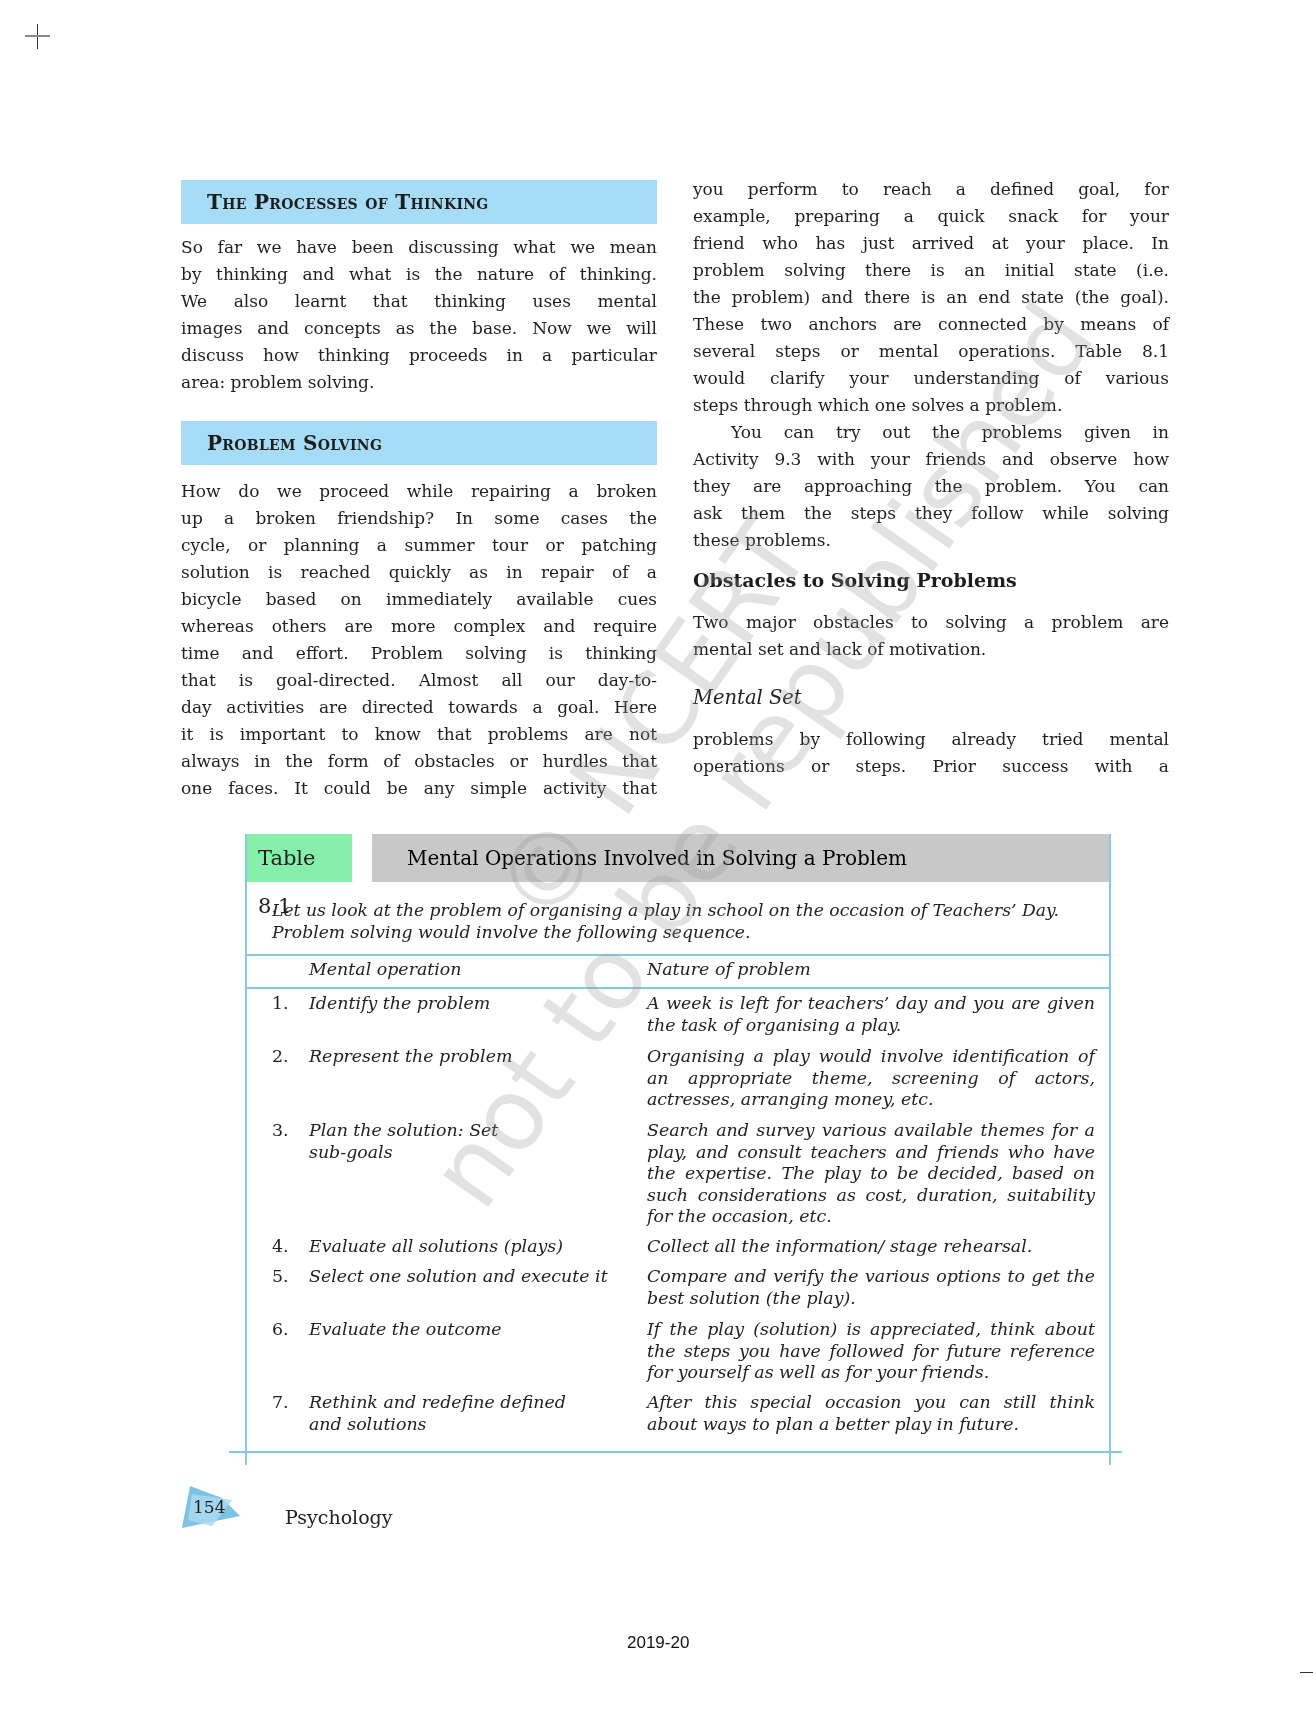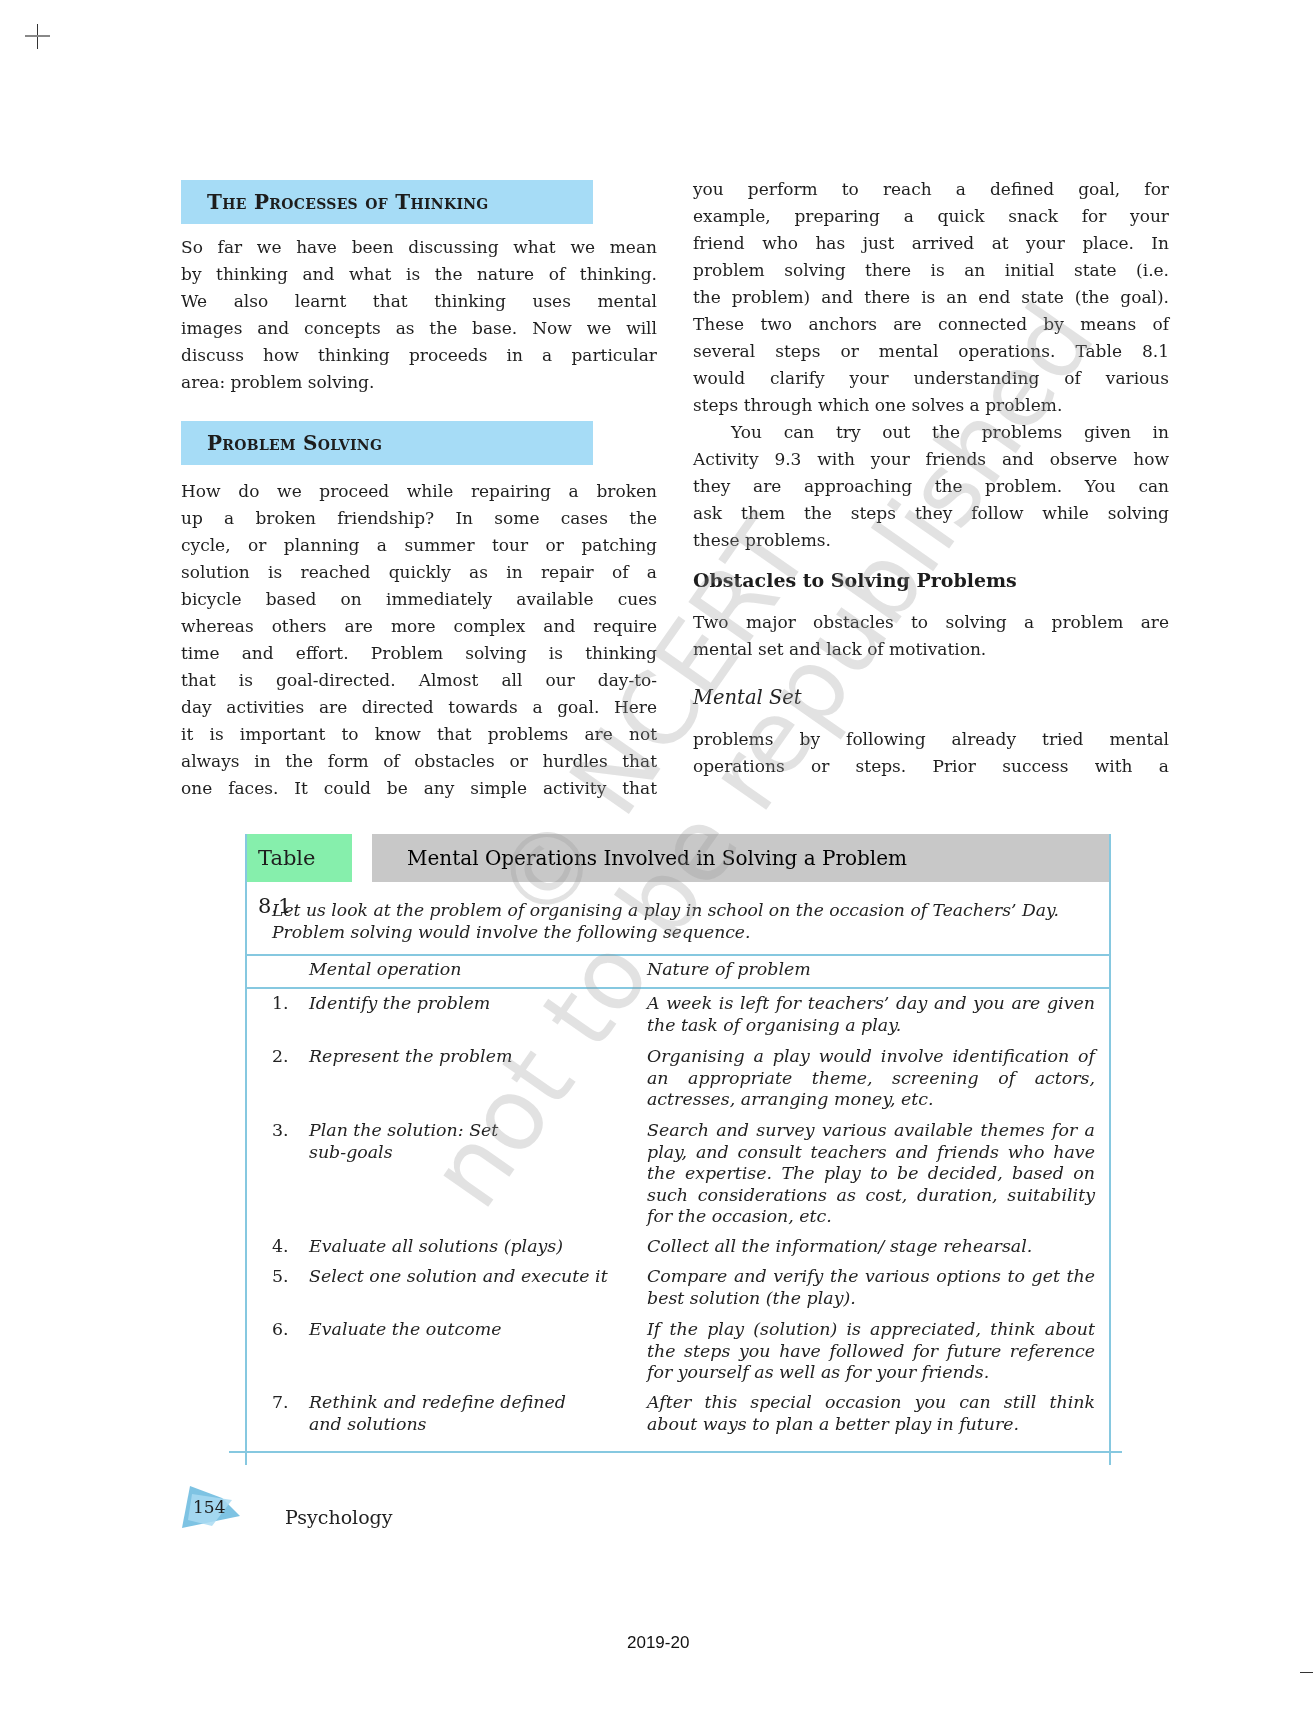--- a/index.html
+++ b/index.html
@@ -2,21 +2,21 @@
 <html><head>
 <meta charset="utf-8">
 <style>
   html, body { margin:0; padding:0; }
   body { width:1313px; height:1710px; background:#ffffff; position:relative; overflow:hidden;
          font-family:"DejaVu Serif", serif; color:#1e1e1e; }
   .crosshair-v { position:absolute; left:37px; top:24px; width:1px; height:25px; background:#333; }
   .crosshair-h { position:absolute; left:25px; top:35px; width:25px; height:2px; background:#888; }
   .corner-mark { position:absolute; left:1300px; top:1672px; width:13px; height:1px; background:#333; }
 
-  .band { position:absolute; left:181px; width:412px; height:44px; background:#a6dcf6; box-sizing:border-box;
+  .band { position:absolute; left:181px; width:476px; height:44px; background:#a6dcf6; box-sizing:border-box;
           padding-left:26px; font-family:"DejaVu Serif", serif; font-weight:bold; font-size:20px; line-height:44px;
           font-variant:small-caps; letter-spacing:0.3px; color:#1d1d1d; }
   .para { position:absolute; font-family:"DejaVu Serif", serif; font-size:17px; color:#1f1f1f;
           text-align:justify; text-align-last:justify; }
   .para .ln { display:block; white-space:nowrap; text-align:justify; text-align-last:justify; height:27px; line-height:27px; }
   .para .ln.last { text-align-last:left; }
   .para .ln.indent { padding-left:38px; }
 
   .lcol { left:181px; width:476px; }
   .rcol { left:693px; width:476px; }

